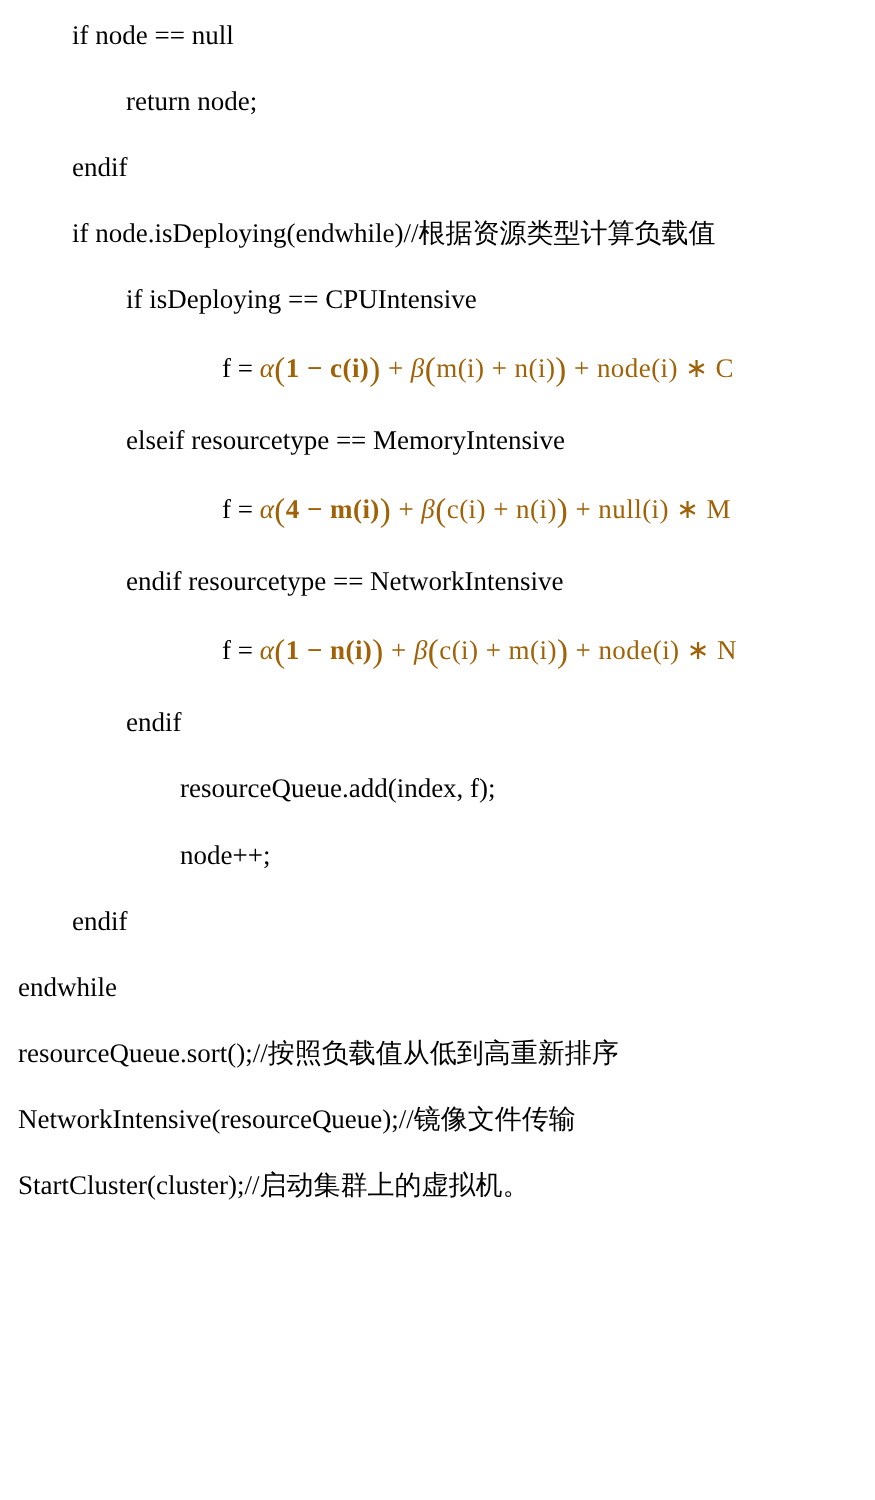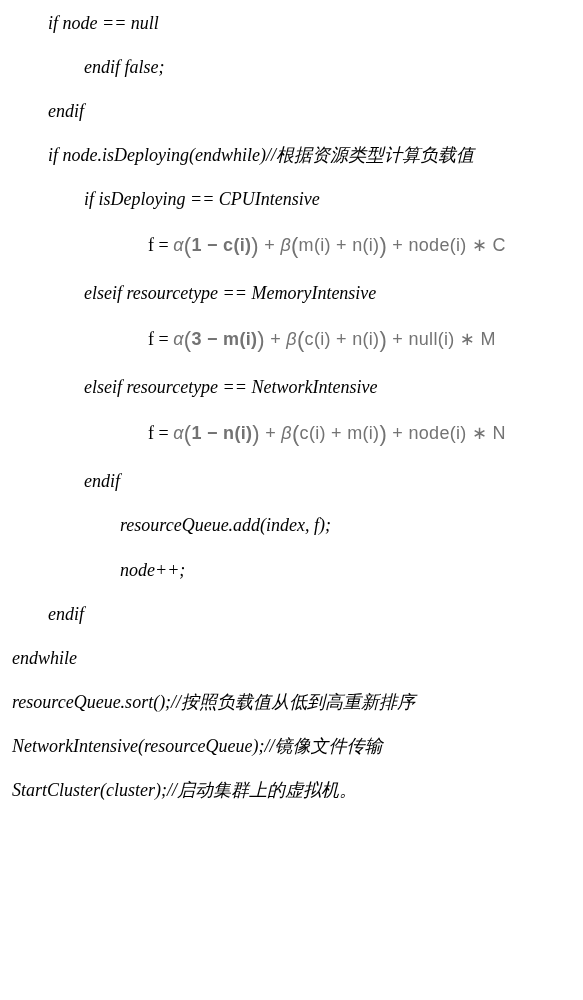--- a/index.html
+++ b/index.html
@@ -9,29 +9,28 @@
       background: #fff;
       margin: 0;
       padding: 10px 12px;
       width: 583px;
       box-sizing: border-box;
       line-height: 1.45;
     }
     .line {
       margin-bottom: 18px;
       white-space: pre;
-      font-style: italic;
     }
     .formula-line {
       margin-bottom: 18px;
       white-space: nowrap;
     }
     .formula {
-      color: #737373;
-      font-family: Liberation Sans, sans-serif;
+      color: #a16207;
+      font-family: Liberation Serif, serif;
       letter-spacing: 0.3px;
     }
     .greek {
       font-style: italic;
       font-weight: 500;
     }
     .bold {
       font-weight: 700;
     }
     .paren-big {
@@ -43,36 +42,36 @@
     .indent1 { padding-left: 36px; }
     .indent2 { padding-left: 72px; }
     .indent3 { padding-left: 108px; }
     .indent4 { padding-left: 136px; }
     .prefix { color: #000; }
   </style>
 </head>
 <body>
 
 <div class="line indent1">if node == null</div>
-<div class="line indent2">endif false;</div>
+<div class="line indent2">return node;</div>
 <div class="line indent1">endif</div>
 <div class="line indent1">if node.isDeploying(endwhile)//根据资源类型计算负载值</div>
 <div class="line indent2">if isDeploying == CPUIntensive</div>
 
 <div class="formula-line indent4">
   <span class="prefix">f =  </span><span class="formula"><span class="greek">α</span><span class="paren-big">(</span><span class="bold">1 − c(i)</span><span class="paren-big">)</span><span> + </span><span class="greek">β</span><span class="paren-big">(</span><span>m(i) + n(i)</span><span class="paren-big">)</span><span> + node(i) ∗ C</span></span>
 </div>
 
 <div class="line indent2">elseif resourcetype == MemoryIntensive</div>
 
 <div class="formula-line indent4">
-  <span class="prefix">f =  </span><span class="formula"><span class="greek">α</span><span class="paren-big">(</span><span class="bold">3 − m(i)</span><span class="paren-big">)</span><span> + </span><span class="greek">β</span><span class="paren-big">(</span><span>c(i) + n(i)</span><span class="paren-big">)</span><span> + null(i) ∗ M</span></span>
+  <span class="prefix">f =  </span><span class="formula"><span class="greek">α</span><span class="paren-big">(</span><span class="bold">4 − m(i)</span><span class="paren-big">)</span><span> + </span><span class="greek">β</span><span class="paren-big">(</span><span>c(i) + n(i)</span><span class="paren-big">)</span><span> + null(i) ∗ M</span></span>
 </div>
 
-<div class="line indent2">elseif resourcetype == NetworkIntensive</div>
+<div class="line indent2">endif resourcetype == NetworkIntensive</div>
 
 <div class="formula-line indent4">
   <span class="prefix">f =  </span><span class="formula"><span class="greek">α</span><span class="paren-big">(</span><span class="bold">1 − n(i)</span><span class="paren-big">)</span><span> + </span><span class="greek">β</span><span class="paren-big">(</span><span>c(i) + m(i)</span><span class="paren-big">)</span><span> + node(i) ∗ N</span></span>
 </div>
 
 <div class="line indent2">endif</div>
 <div class="line indent3">resourceQueue.add(index, f);</div>
 <div class="line indent3">node++;</div>
 <div class="line indent1">endif</div>
 <div class="line indent0">endwhile</div>

